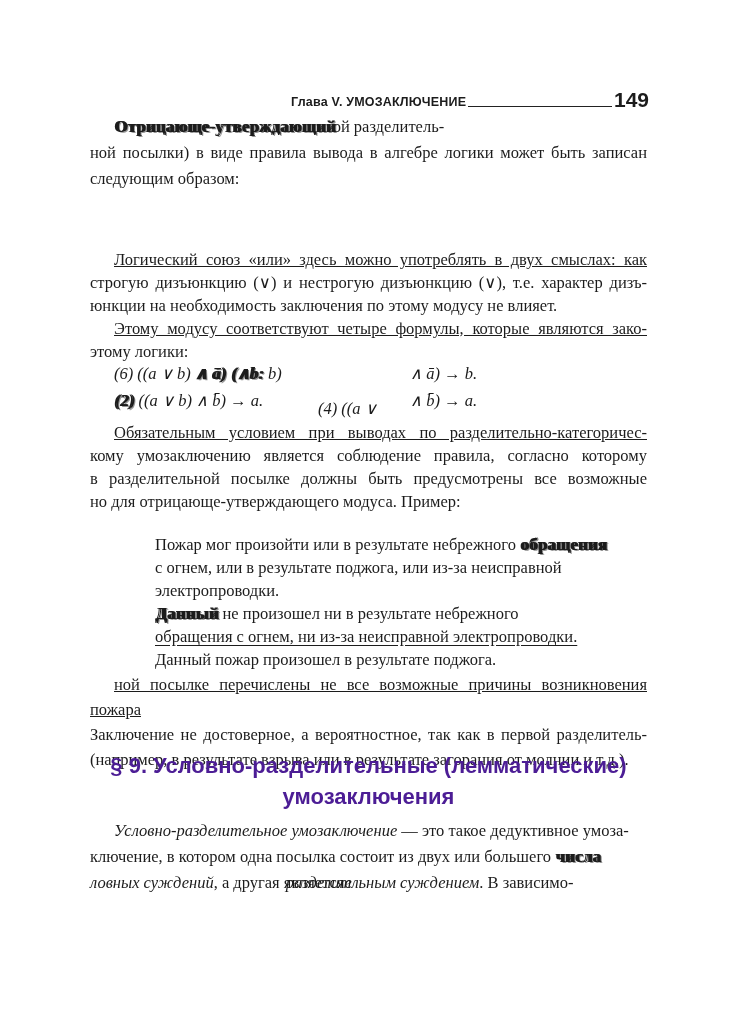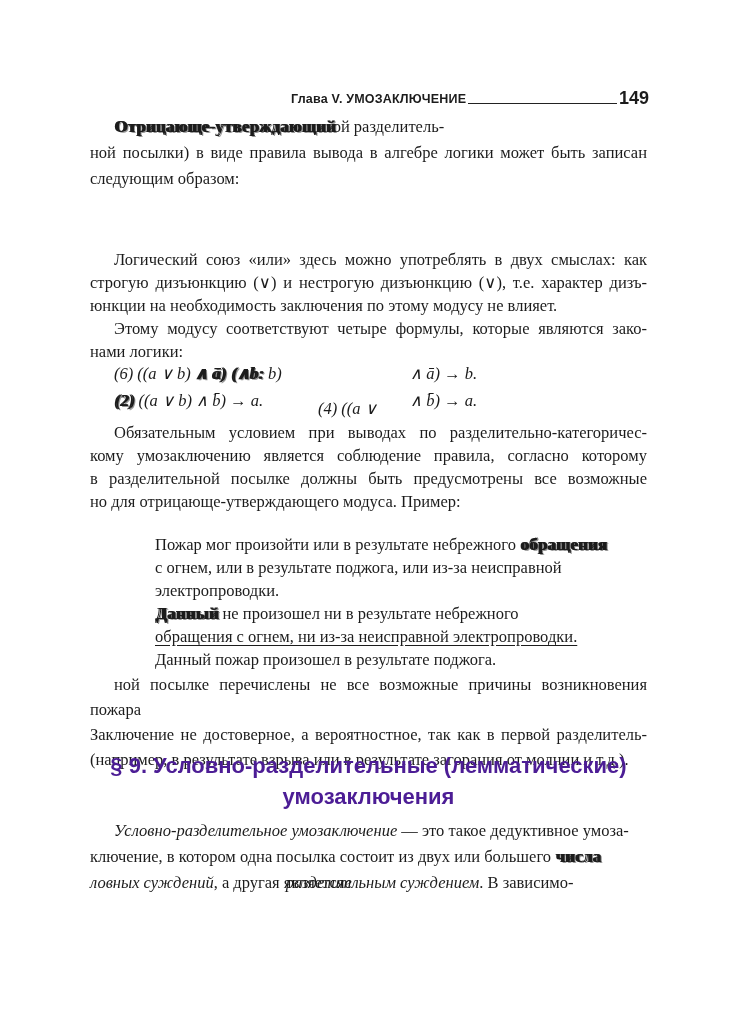--- a/index.html
+++ b/index.html
@@ -6,26 +6,26 @@
   .page{
     position:relative;width:733px;height:1024px;background:#ffffff;
     color:#1c1c1c;font-family:"Liberation Serif",serif;font-size:16.5px;
     overflow:hidden;margin:0 auto;
   }
   
   .hdr{position:absolute;left:291px;top:88px;width:358px;display:flex;align-items:flex-end;
        font-family:"Liberation Sans",sans-serif;}
   .hdr .chap{font-size:12.5px;font-weight:bold;letter-spacing:.2px;padding-bottom:3px;white-space:nowrap;}
   .hdr .rule{flex:1;border-bottom:1.5px solid #222;margin:0 2px 5px 2px;}
-  .hdr .pnum{font-size:18px;font-weight:600;}
+  .hdr .pnum{font-size:21px;font-weight:600;}
   
   .blk{position:absolute;left:90px;width:557px;}
   .tline{text-align:justify;text-align-last:justify;}
   .tlast{text-align-last:left;}
-  .indent .tline:first-child{text-indent:24px;}
+  .indent .tline:first-child{text-indent:24px;text-decoration:underline;}
   .pline{white-space:nowrap;}
   .ind{text-indent:24px;}
   .it{font-style:italic;}
   .dbl{font-weight:bold;letter-spacing:.4px;text-shadow:1.4px 0 0 #1c1c1c, 2.4px .6px 0 rgba(20,20,20,.45);}
   .ovl{position:relative;display:inline-block;}
   .ovl .o2{position:absolute;left:2px;top:0;font-style:italic;font-weight:normal;white-space:nowrap;}
   .und{text-decoration:underline;text-underline-offset:3px;}
   
   .math{font-style:italic;}
   .fseg{margin-right:23px;}
@@ -61,21 +61,21 @@
   </div>
 
 
   <div class="blk indent" style="top:248px;line-height:23px;">
       <div class="tline">Логический союз «или» здесь можно употреблять в двух смыслах: как</div>
       <div class="tline">строгую дизъюнкцию (∨) и нестрогую дизъюнкцию (∨), т.е. характер дизъ-</div>
       <div class="tline tlast">юнкции на необходимость заключения по этому модусу не влияет.</div>
     </div>
   <div class="blk indent" style="top:317px;line-height:23px;">
       <div class="tline">Этому модусу соответствуют четыре формулы, которые являются зако-</div>
-      <div class="tline tlast">нами логики:</div>
+      <div class="tline tlast">этому логики:</div>
     </div>
 
   <div class="blk math" style="top:364px;">
     <div class="frow">
       <span class="fa"><span>(6) ((a ∨ b) </span><span class="dbl">∧ ā) (∧b:</span><span> b)</span></span>
       <span class="fr">∧ ā) → b.</span>
     </div>
     <div class="frow">
       <span class="fa"><span class="dbl">(2)</span><span> ((a ∨ b) ∧ b̄) → a.</span></span>
       <span class="fm">(4) ((a ∨</span>

